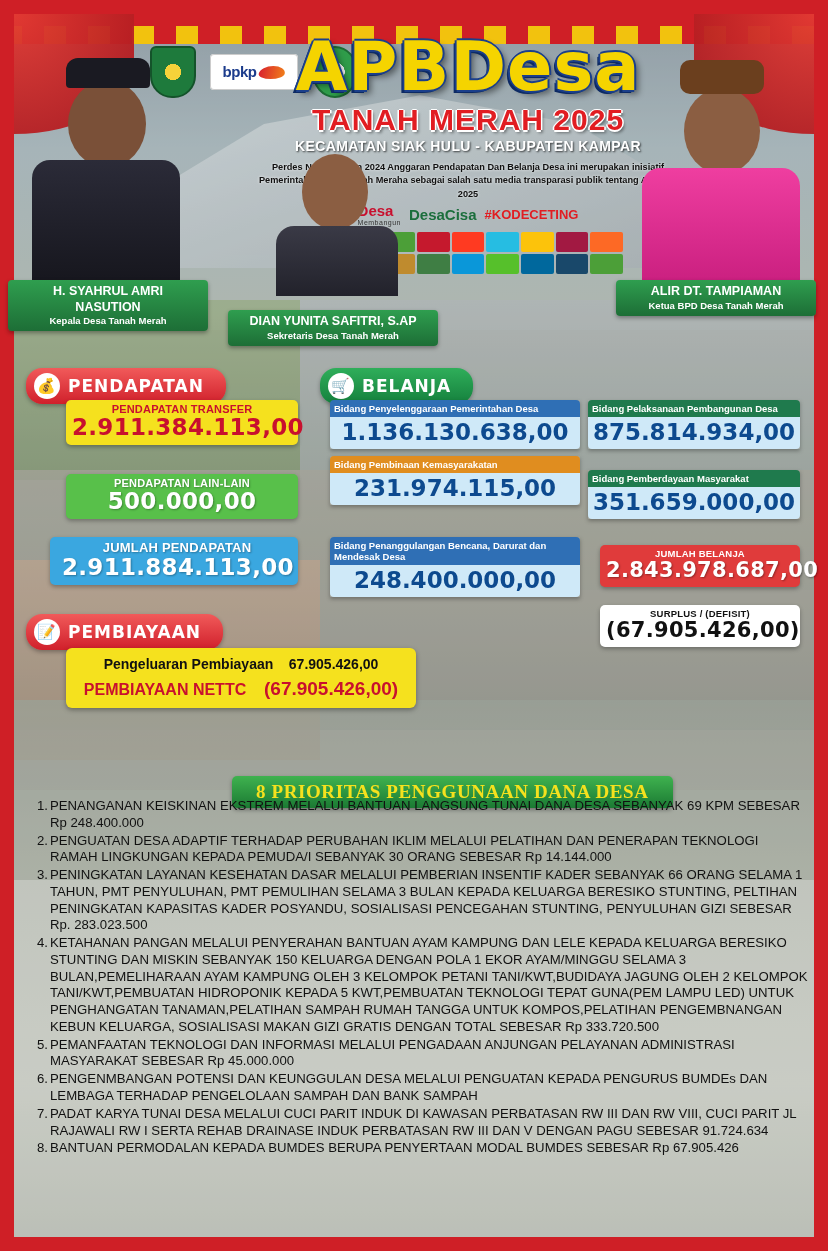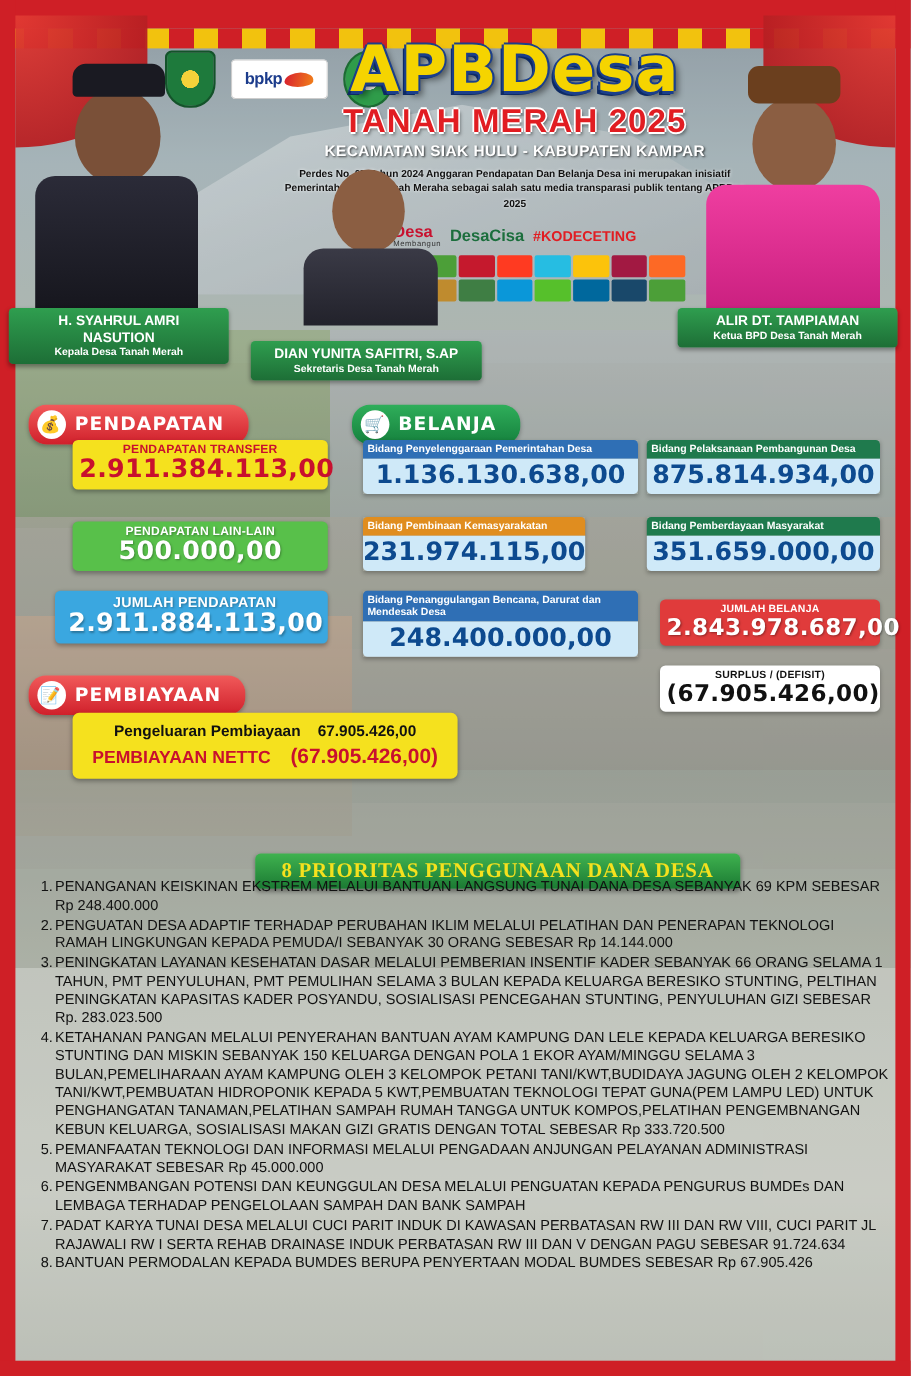--- a/index.html
+++ b/index.html
@@ -54,21 +54,21 @@
   .logo { width:46px; height:52px; display:flex; align-items:center; justify-content:center;
      font-size:8px; color:#fff; text-align:center; line-height:1.05; }
   .logo.kampar { background:radial-gradient(circle,#f5d23a 25%,#1e7a3c 26%); border-radius:6px 6px 22px 22px; border:2px solid #14532a; color:#123; font-weight:bold;}
   .logo.bpkp { width:88px; height:36px; background:#fff; border-radius:4px; color:#1c3c8c; font-weight:bold; font-size:15px; letter-spacing:-.5px;
      display:flex; align-items:center; justify-content:center; box-shadow:0 0 0 1px #ccc inset;}
   .logo.bpkp .swoosh { display:inline-block; width:26px; height:13px; margin-left:3px;
      background:linear-gradient(90deg,#d9232e,#f07d1a); border-radius:50% 50% 50% 50%/60% 60% 40% 40%; transform:skewX(-12deg); }
   .logo.desa2 { background:radial-gradient(circle,#fff 30%,#2f9c4a 31%); border-radius:50%; border:2px solid #1d6b33; color:#0a3; font-size:7px;}
 
   .title-wrap { position:absolute; top:34px; right:150px; width:420px; text-align:center; }
-  .apbdesa { font-size:58px; font-weight:bold; letter-spacing:1px; line-height:1;
+  .apbdesa { font-size:67px; font-weight:bold; letter-spacing:1px; line-height:1;
      color:#f5d400;
      text-shadow: -2px 0 #1b3f8b, 0 -2px #1b3f8b, 2px 0 #1b3f8b, 0 2px #1b3f8b,
                   -3px 3px 0 #0d2a63, 4px 4px 6px rgba(0,0,0,.45);
      font-family:"DejaVu Sans", sans-serif; }
   .tanahmerah { font-size:30px; font-weight:bold; color:#e11d22; letter-spacing:1px; margin-top:2px;
      text-shadow: -1.5px 0 #fff, 0 -1.5px #fff, 1.5px 0 #fff, 0 1.5px #fff, 2px 3px 3px rgba(0,0,0,.4); }
   .kecamatan { font-size:14px; font-weight:bold; color:#fff; letter-spacing:.4px; margin-top:1px;
      text-shadow:1px 1px 2px rgba(0,0,0,.7); }
   .perdes { margin-top:7px; font-size:9.2px; color:#111; line-height:1.45; font-weight:600;
      text-shadow:0 0 3px rgba(255,255,255,.9); }
@@ -284,21 +284,21 @@
   </div>
 
   <div class="blbox" style="left:330px; top:400px; width:250px;">
     <div class="bl-hdr" style="background:#2f6fb5;">Bidang Penyelenggaraan Pemerintahan Desa</div>
     <div class="bl-val">1.136.130.638,00</div>
   </div>
   <div class="blbox" style="left:588px; top:400px; width:212px;">
     <div class="bl-hdr" style="background:#1f7a4d;">Bidang Pelaksanaan Pembangunan Desa</div>
     <div class="bl-val">875.814.934,00</div>
   </div>
-  <div class="blbox" style="left:330px; top:470px; width:202px;">
+  <div class="blbox" style="left:330px; top:456px; width:250px;">
     <div class="bl-hdr" style="background:#e08d1f;">Bidang Pembinaan Kemasyarakatan</div>
     <div class="bl-val">231.974.115,00</div>
   </div>
   <div class="blbox" style="left:588px; top:470px; width:212px;">
     <div class="bl-hdr" style="background:#1f7a4d;">Bidang Pemberdayaan Masyarakat</div>
     <div class="bl-val">351.659.000,00</div>
   </div>
   <div class="blbox" style="left:330px; top:537px; width:250px;">
     <div class="bl-hdr" style="background:#2f6fb5;">Bidang Penanggulangan Bencana, Darurat dan Mendesak Desa</div>
     <div class="bl-val">248.400.000,00</div>

